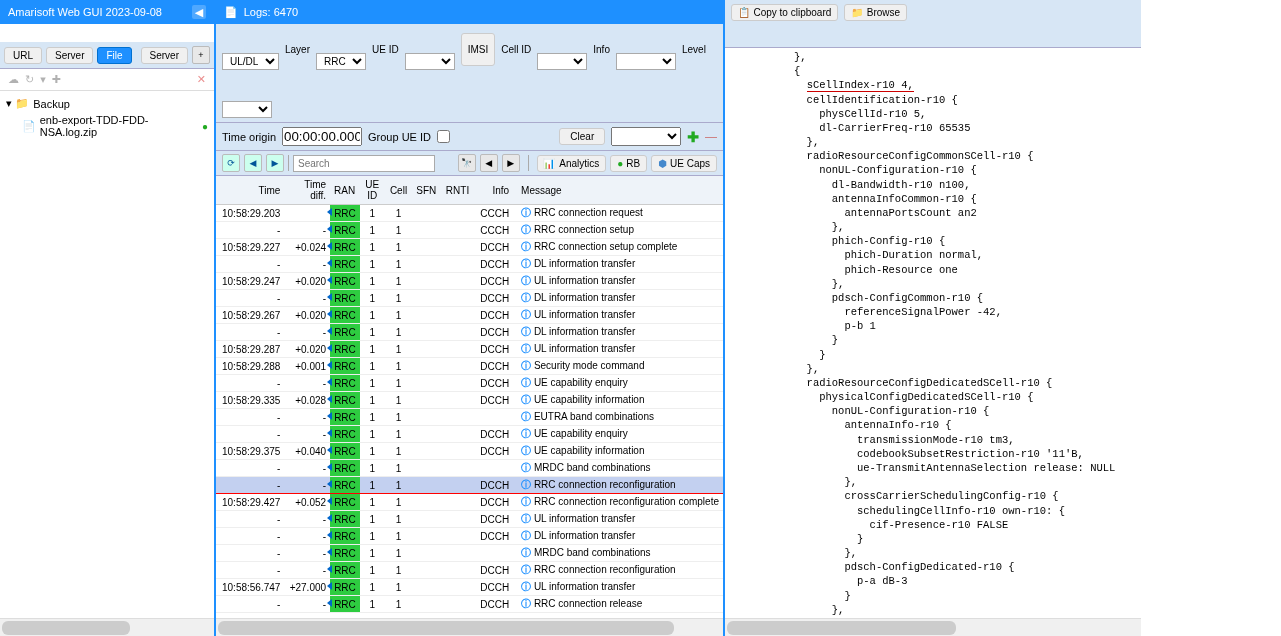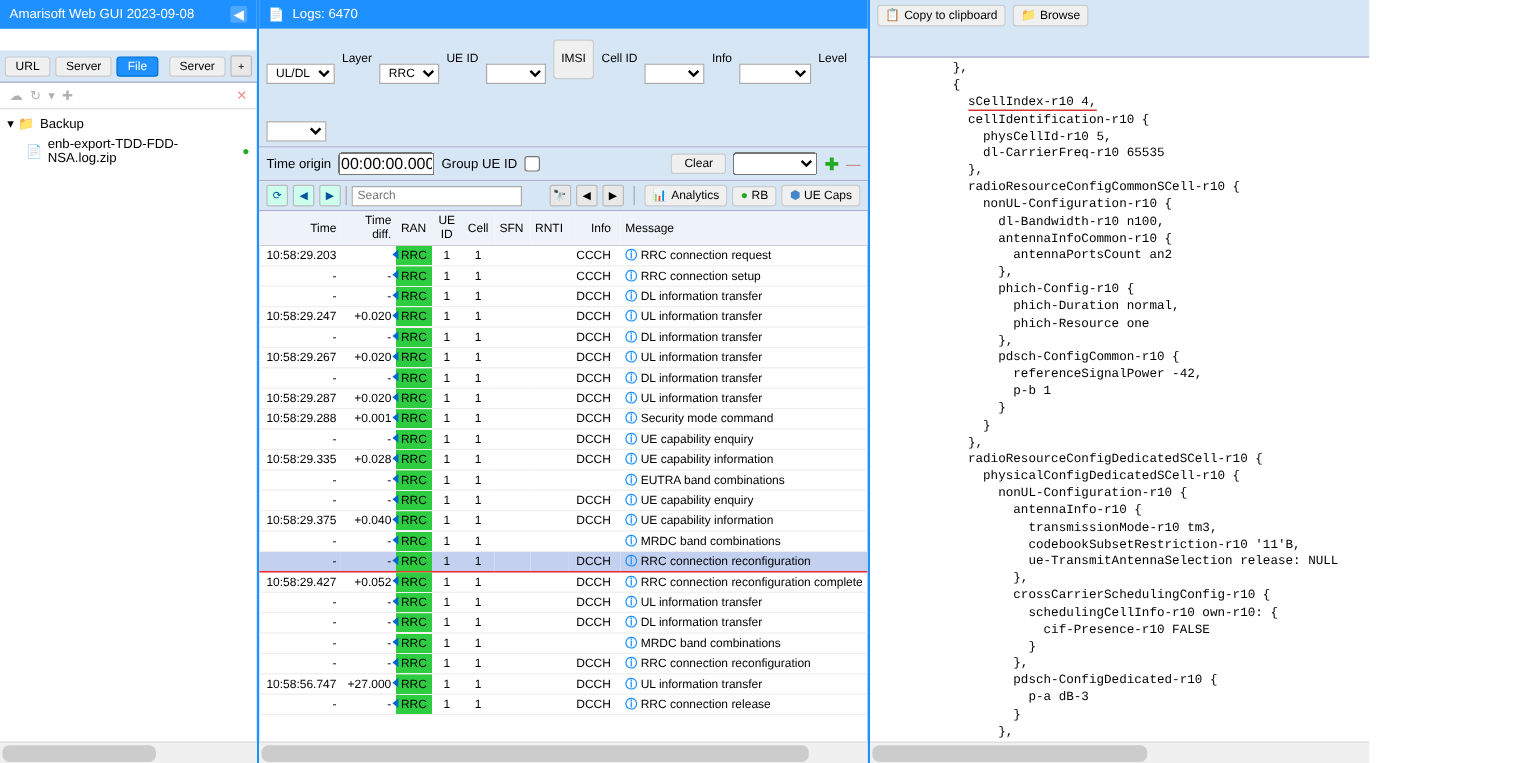--- a/index.html
+++ b/index.html
@@ -189,20 +189,31 @@
               <td class="col-diff">-</td>
               <td class="ran-cell" style="position: relative;">RRC<span class="ran-arrow"></span></td>
               <td class="col-ueid">1</td>
               <td class="col-cell">1</td>
               <td class="col-sfn"></td>
               <td class="col-rnti"></td>
               <td class="col-info">CCCH</td>
               <td class="col-msg"><span class="info-i">ⓘ</span> <span>RRC connection setup</span></td>
             </tr>
             <tr>
+              <td class="col-time">10:58:29.227</td>
+              <td class="col-diff">+0.024</td>
+              <td class="ran-cell" style="position: relative;">RRC<span class="ran-arrow"></span></td>
+              <td class="col-ueid">1</td>
+              <td class="col-cell">1</td>
+              <td class="col-sfn"></td>
+              <td class="col-rnti"></td>
+              <td class="col-info">DCCH</td>
+              <td class="col-msg"><span class="info-i">ⓘ</span> <span>RRC connection setup complete</span></td>
+            </tr>
+            <tr>
               <td class="col-time">-</td>
               <td class="col-diff">-</td>
               <td class="ran-cell" style="position: relative;">RRC<span class="ran-arrow"></span></td>
               <td class="col-ueid">1</td>
               <td class="col-cell">1</td>
               <td class="col-sfn"></td>
               <td class="col-rnti"></td>
               <td class="col-info">DCCH</td>
               <td class="col-msg"><span class="info-i">ⓘ</span> <span>DL information transfer</span></td>
             </tr>

